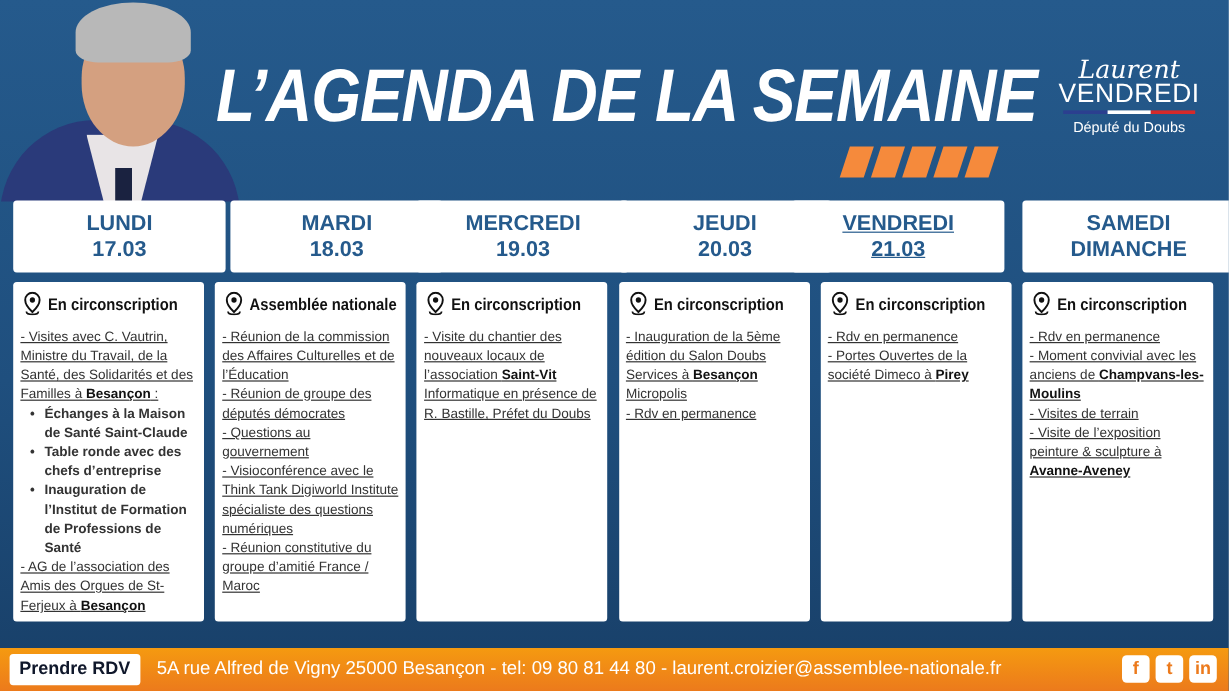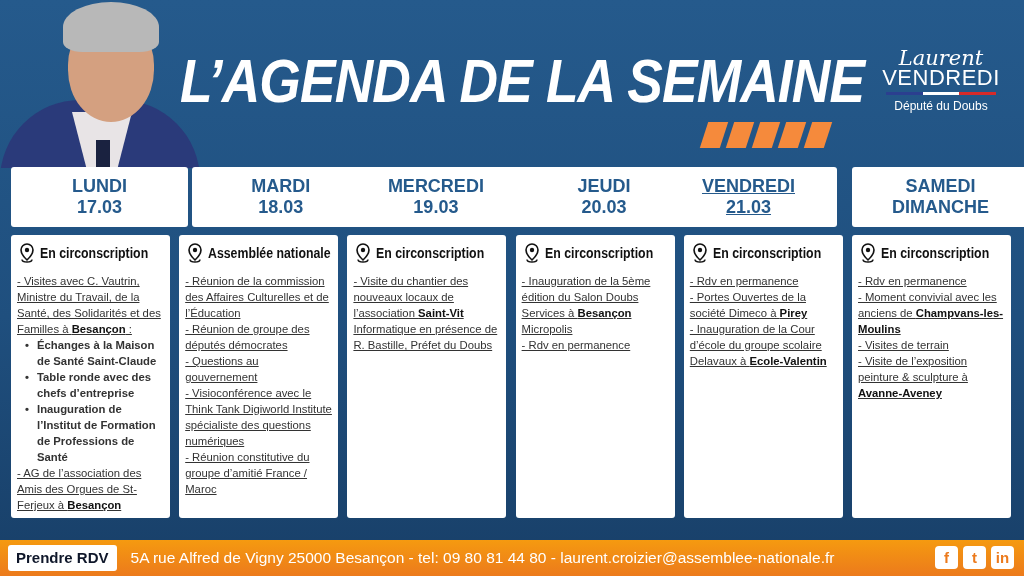--- a/index.html
+++ b/index.html
@@ -224,21 +224,20 @@
         <span class="pin"><svg viewBox="0 0 16 20" width="16" height="20">
             <path d="M8 1a6 6 0 0 0-6 6c0 4.5 6 10 6 10s6-5.5 6-10a6 6 0 0 0-6-6z" fill="none" stroke="#111" stroke-width="1.6"></path>
             <circle cx="8" cy="7" r="2.2" fill="#111"></circle>
             <path d="M3 16.5c0 1.4 2.2 2.5 5 2.5s5-1.1 5-2.5" fill="none" stroke="#111" stroke-width="1.4"></path>
           </svg></span>
         <span class="label">En circonscription</span>
       </div>
       <div class="items">
         <p>- Rdv en permanence</p>
         <p>- Portes Ouvertes de la société Dimeco à <b>Pirey</b></p>
-        <p>- Inauguration de la Cour d’école du groupe scolaire Delavaux à <b>Ecole-Valentin</b></p>
       </div>
     </div>
     <div class="day-header" style="left: 852px;">
       <div>SAMEDI</div>
       <div>DIMANCHE</div>
     </div>
     <div class="day-box" style="left: 852px;">
       <div class="box-head">
         <span class="pin"><svg viewBox="0 0 16 20" width="16" height="20">
             <path d="M8 1a6 6 0 0 0-6 6c0 4.5 6 10 6 10s6-5.5 6-10a6 6 0 0 0-6-6z" fill="none" stroke="#111" stroke-width="1.6"></path>

